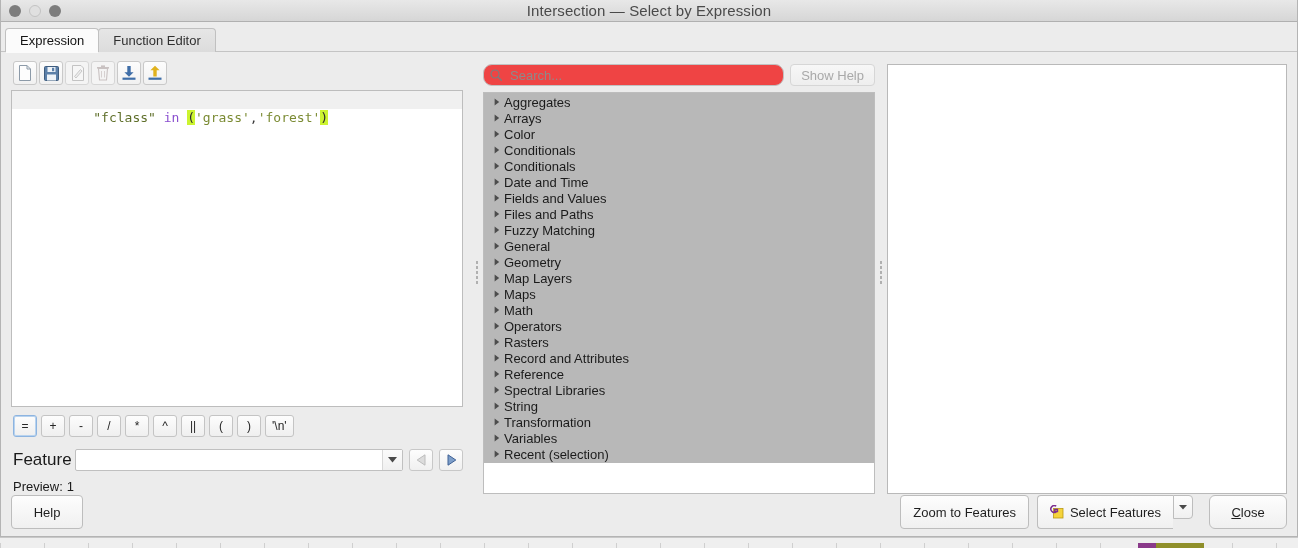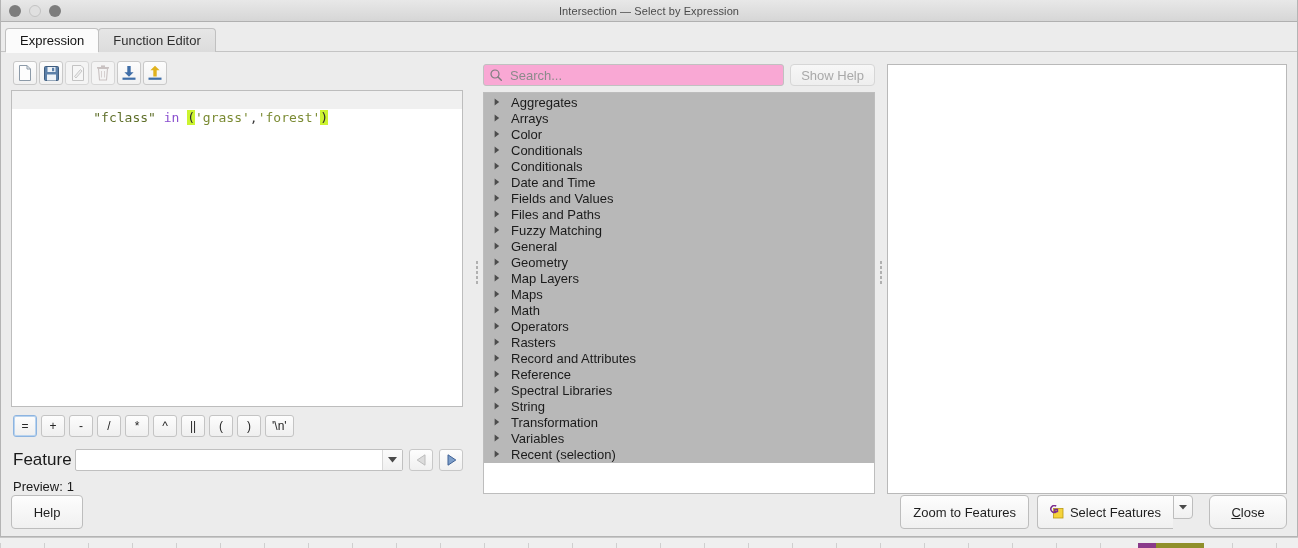--- a/index.html
+++ b/index.html
@@ -47,21 +47,21 @@
   #titlebar {
     height: 22px; min-height: 22px;
     background: linear-gradient(to bottom, #e8e8e8, #d6d6d6);
     border-bottom: 1px solid #b0b0b0;
     position: relative;
     display: flex;
     align-items: center;
     justify-content: center;
   }
   #titlebar .title {
-    font-size: 11px;
+    font-size: 15px;
     color: #4a4a4a;
     letter-spacing: 0.1px;
   }
   .traffic {
     position: absolute; left: 8px; top: 0;
     height: 22px; display: flex; align-items: center; gap: 8px;
   }
   .dot { width: 12px; height: 12px; border-radius: 50%; }
   .dot.d1 { background: #7d7d7d; }
   .dot.d2 { background: #e0e0e0; border: 1px solid #c3c3c3; }
@@ -222,22 +222,22 @@
   #mid-pane {
     width: 392px;
     padding: 6px 0 0 0;
     display: flex; flex-direction: column;
     min-height: 0;
   }
   #search-row { display: flex; gap: 6px; padding: 6px 0 6px 0; }
   #search-box {
     flex: 1; height: 22px;
     border: 1px solid #c1c1c1;
-    border-radius: 3px;
-    background: #f9a8d4;
+    border-radius: 9px;
+    background: #ef4444;
     display: flex; align-items: center;
     padding: 0 6px; gap: 6px;
   }
   #search-box input {
     border: none; outline: none;
     flex: 1; font-size: 13px;
     font-family: "Liberation Sans", sans-serif;
     background: transparent;
     color: #333;
   }
@@ -259,21 +259,20 @@
     overflow: hidden;
     padding: 0;
   }
   #tree-sel-bg { background: #b8b8b8; padding: 1px 0 1px 0; }
   .tree-item {
     height: 16px;
     display: flex; align-items: center;
     font-size: 13px;
     color: #1b1b1b;
     padding-left: 6px;
-    gap: 7px;
   }
   .tree-item .arrow {
     width: 14px; display: flex; align-items: center; justify-content: center;
     flex: none;
   }
   .tree-item .arrow svg { display: block; }
 
   
   #right-pane {
     flex: 1;

